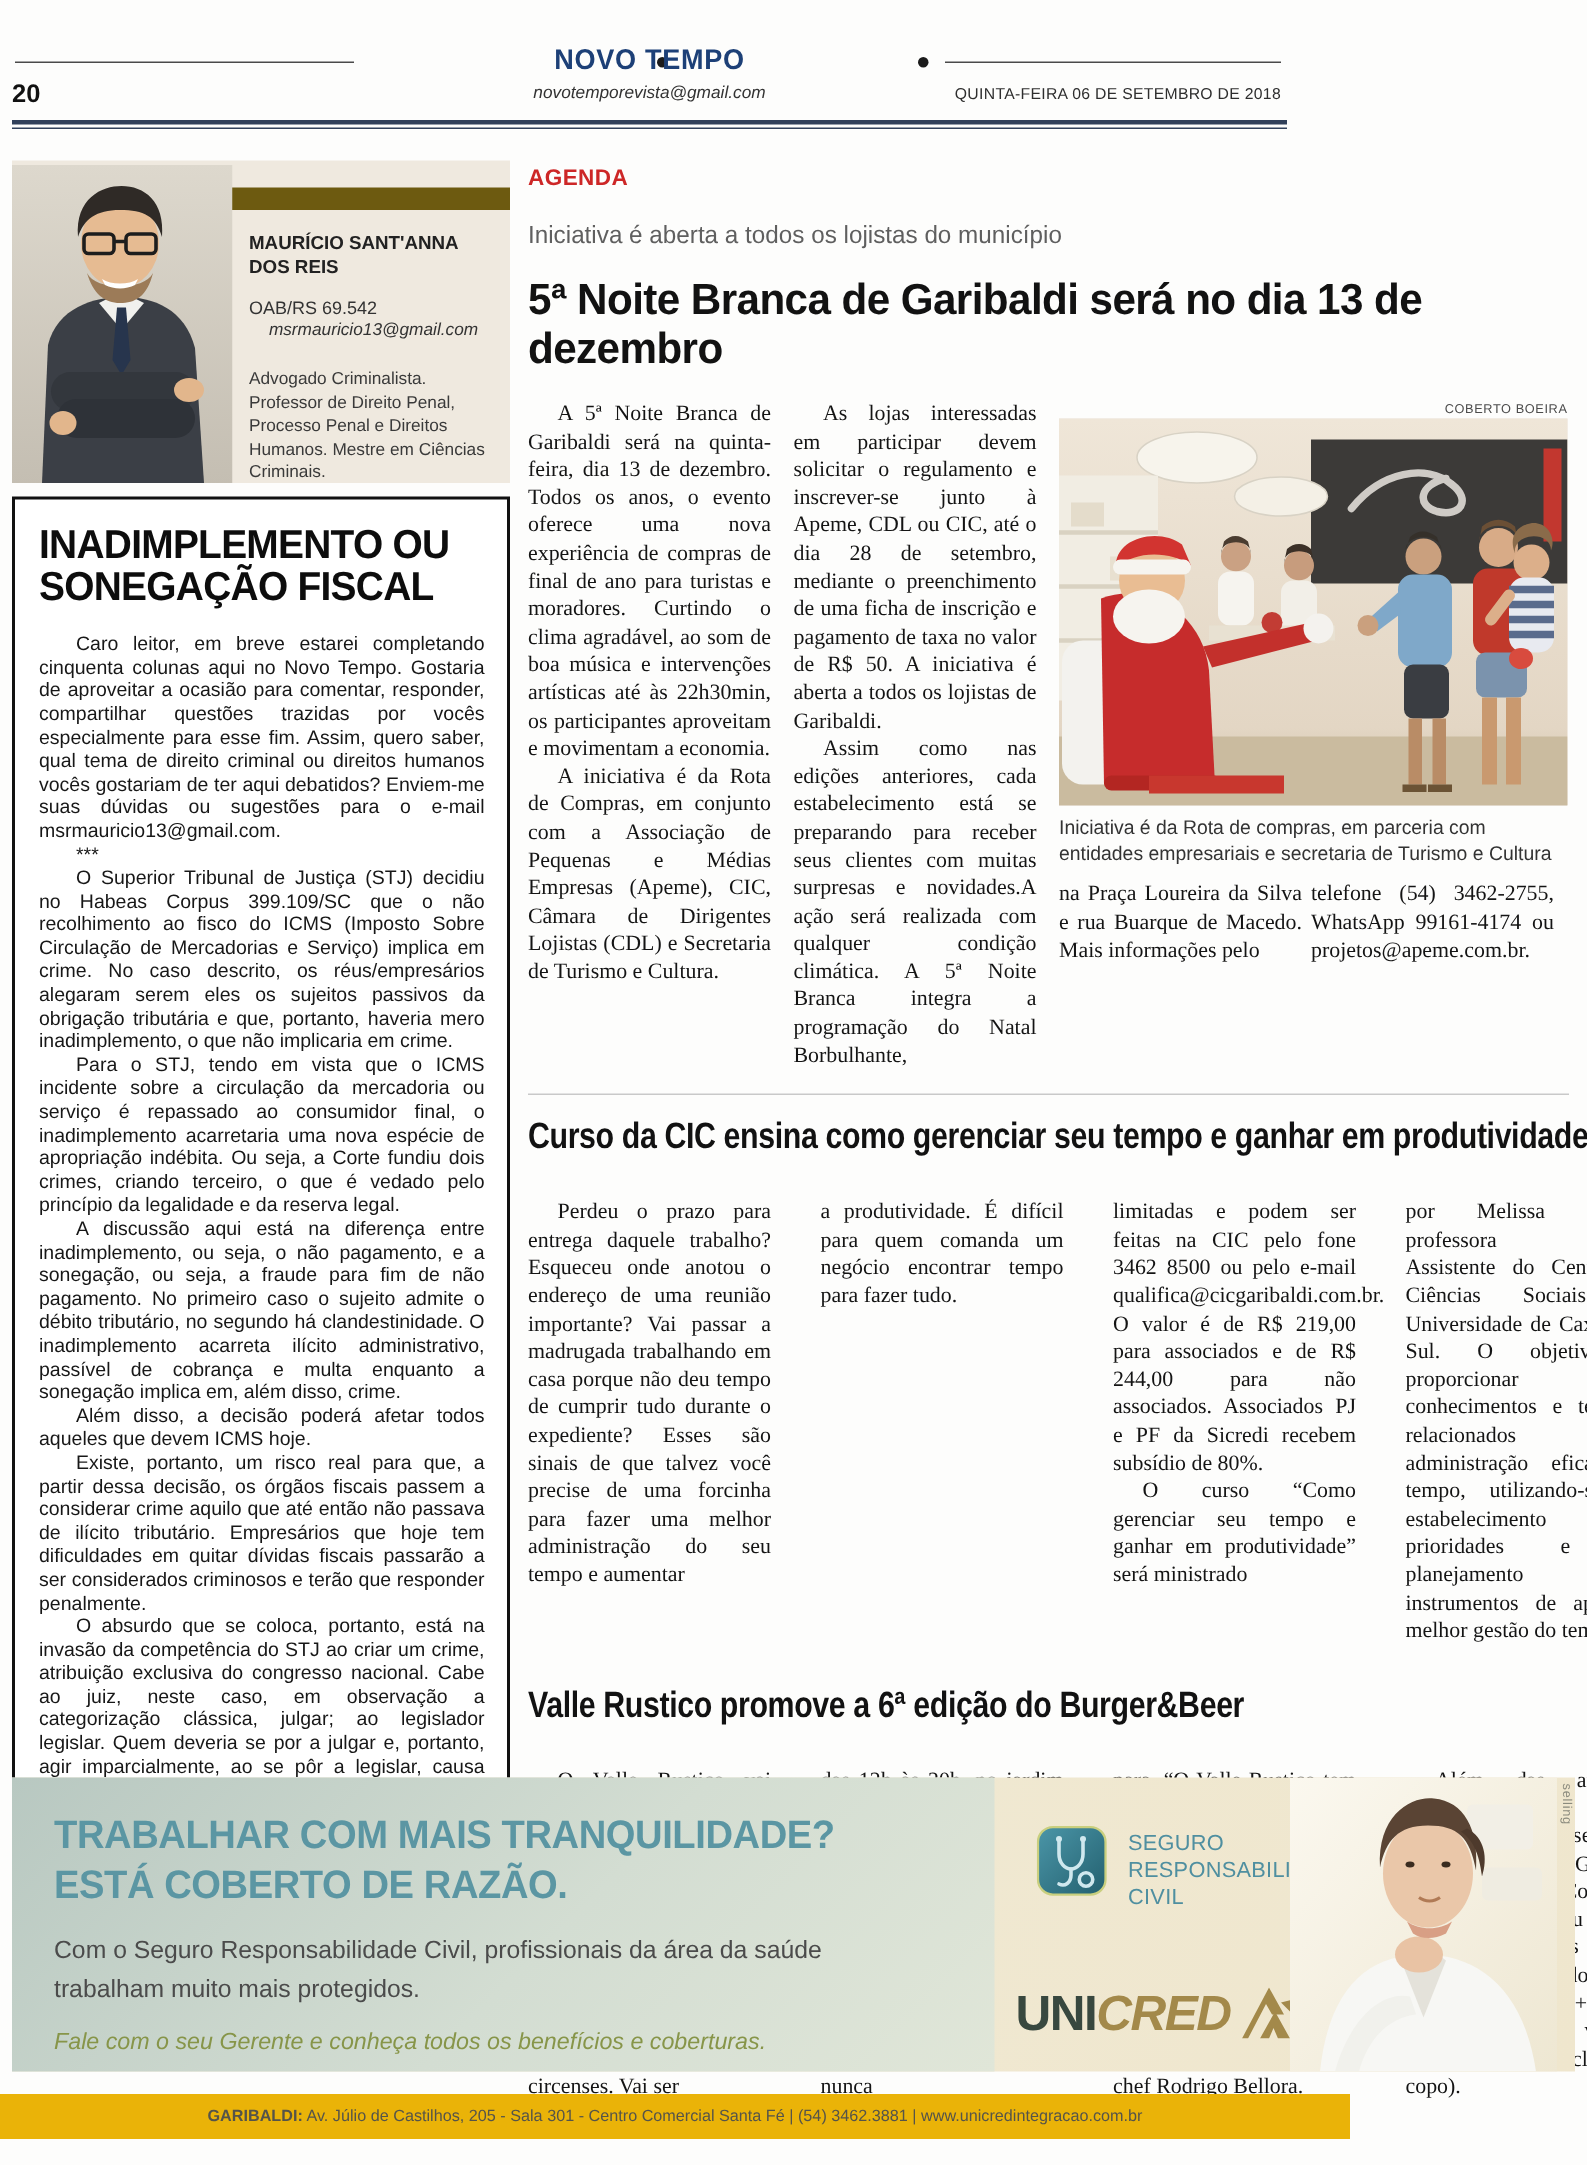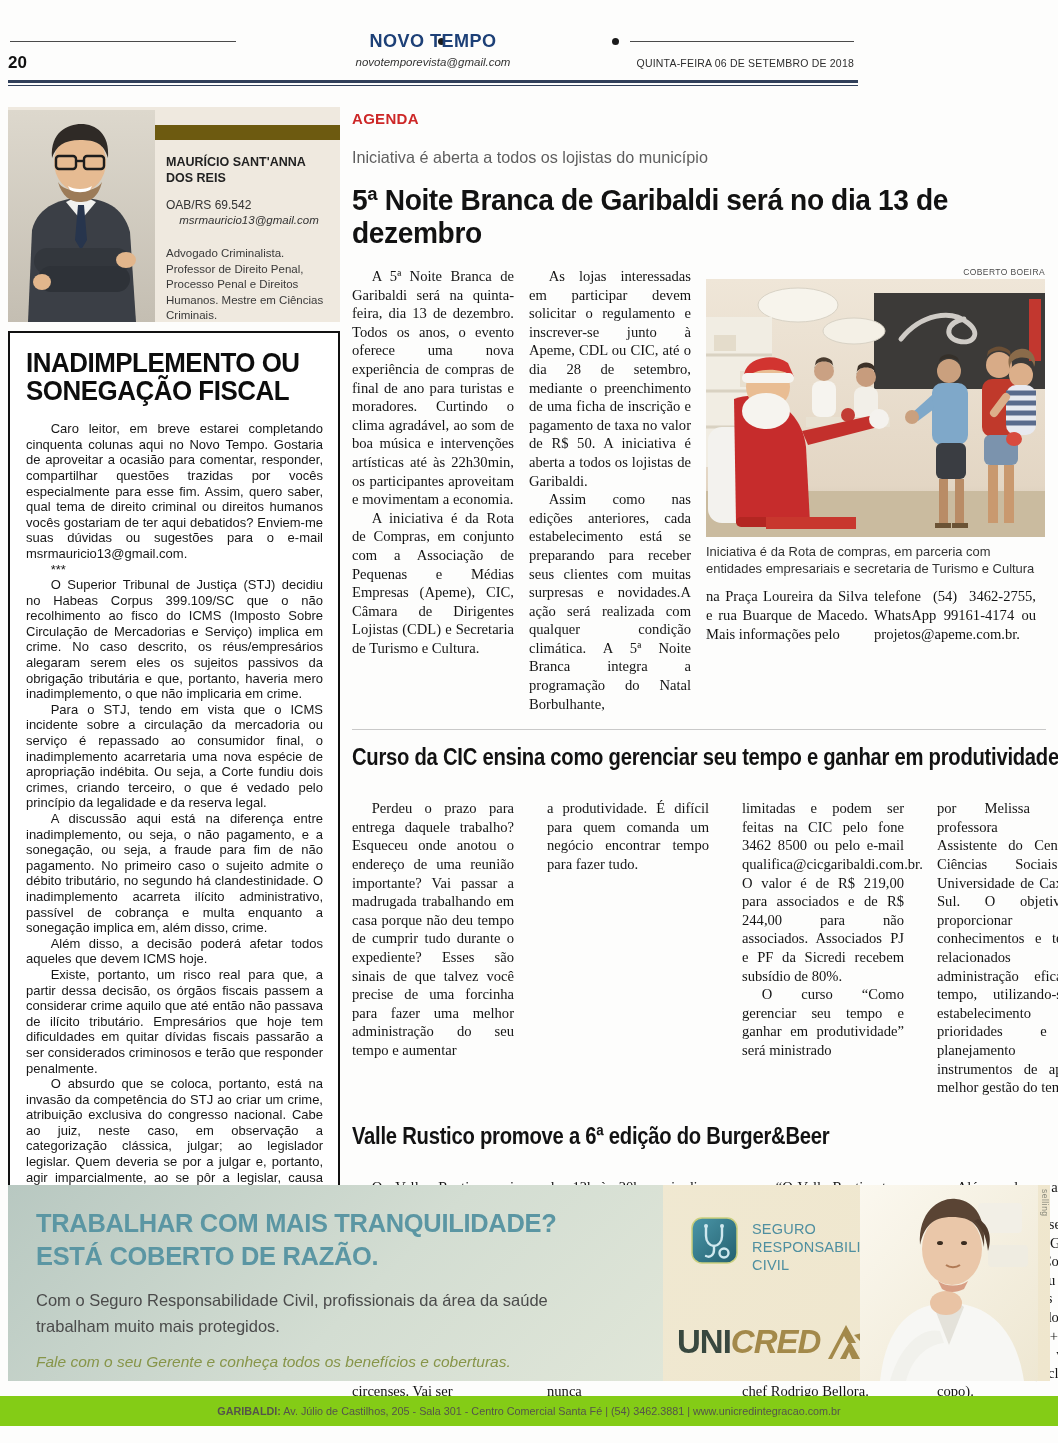--- a/index.html
+++ b/index.html
@@ -84,21 +84,21 @@
   .brand .uni{font-size:33px;font-weight:bold;color:#38483f;letter-spacing:-1px;}
   .brand .cred{font-size:33px;font-weight:bold;font-style:italic;color:#a3894a;letter-spacing:-1px;}
   .brand svg{margin-left:6px;}
   .ad-woman{position:absolute;right:12px;top:0;width:178px;height:196px;}
   .agency{
     position:absolute;right:0px;top:4px;font-size:8.5px;color:#8b8b7e;
     writing-mode:vertical-rl;letter-spacing:.5px;
   }
   
   .footer{
-    position:absolute;left:0;top:1396px;width:1058px;height:30px;background:#84cc16;
+    position:absolute;left:0;top:1396px;width:900px;height:30px;background:#eab308;
     display:flex;align-items:center;justify-content:center;
   }
   .footer .ftext{font-size:10.8px;color:#55544a;}
   .footer b{font-weight:bold;}
 </style>
 </head>
 <body>
 
 <div class="header">
   <div class="mast-row">

